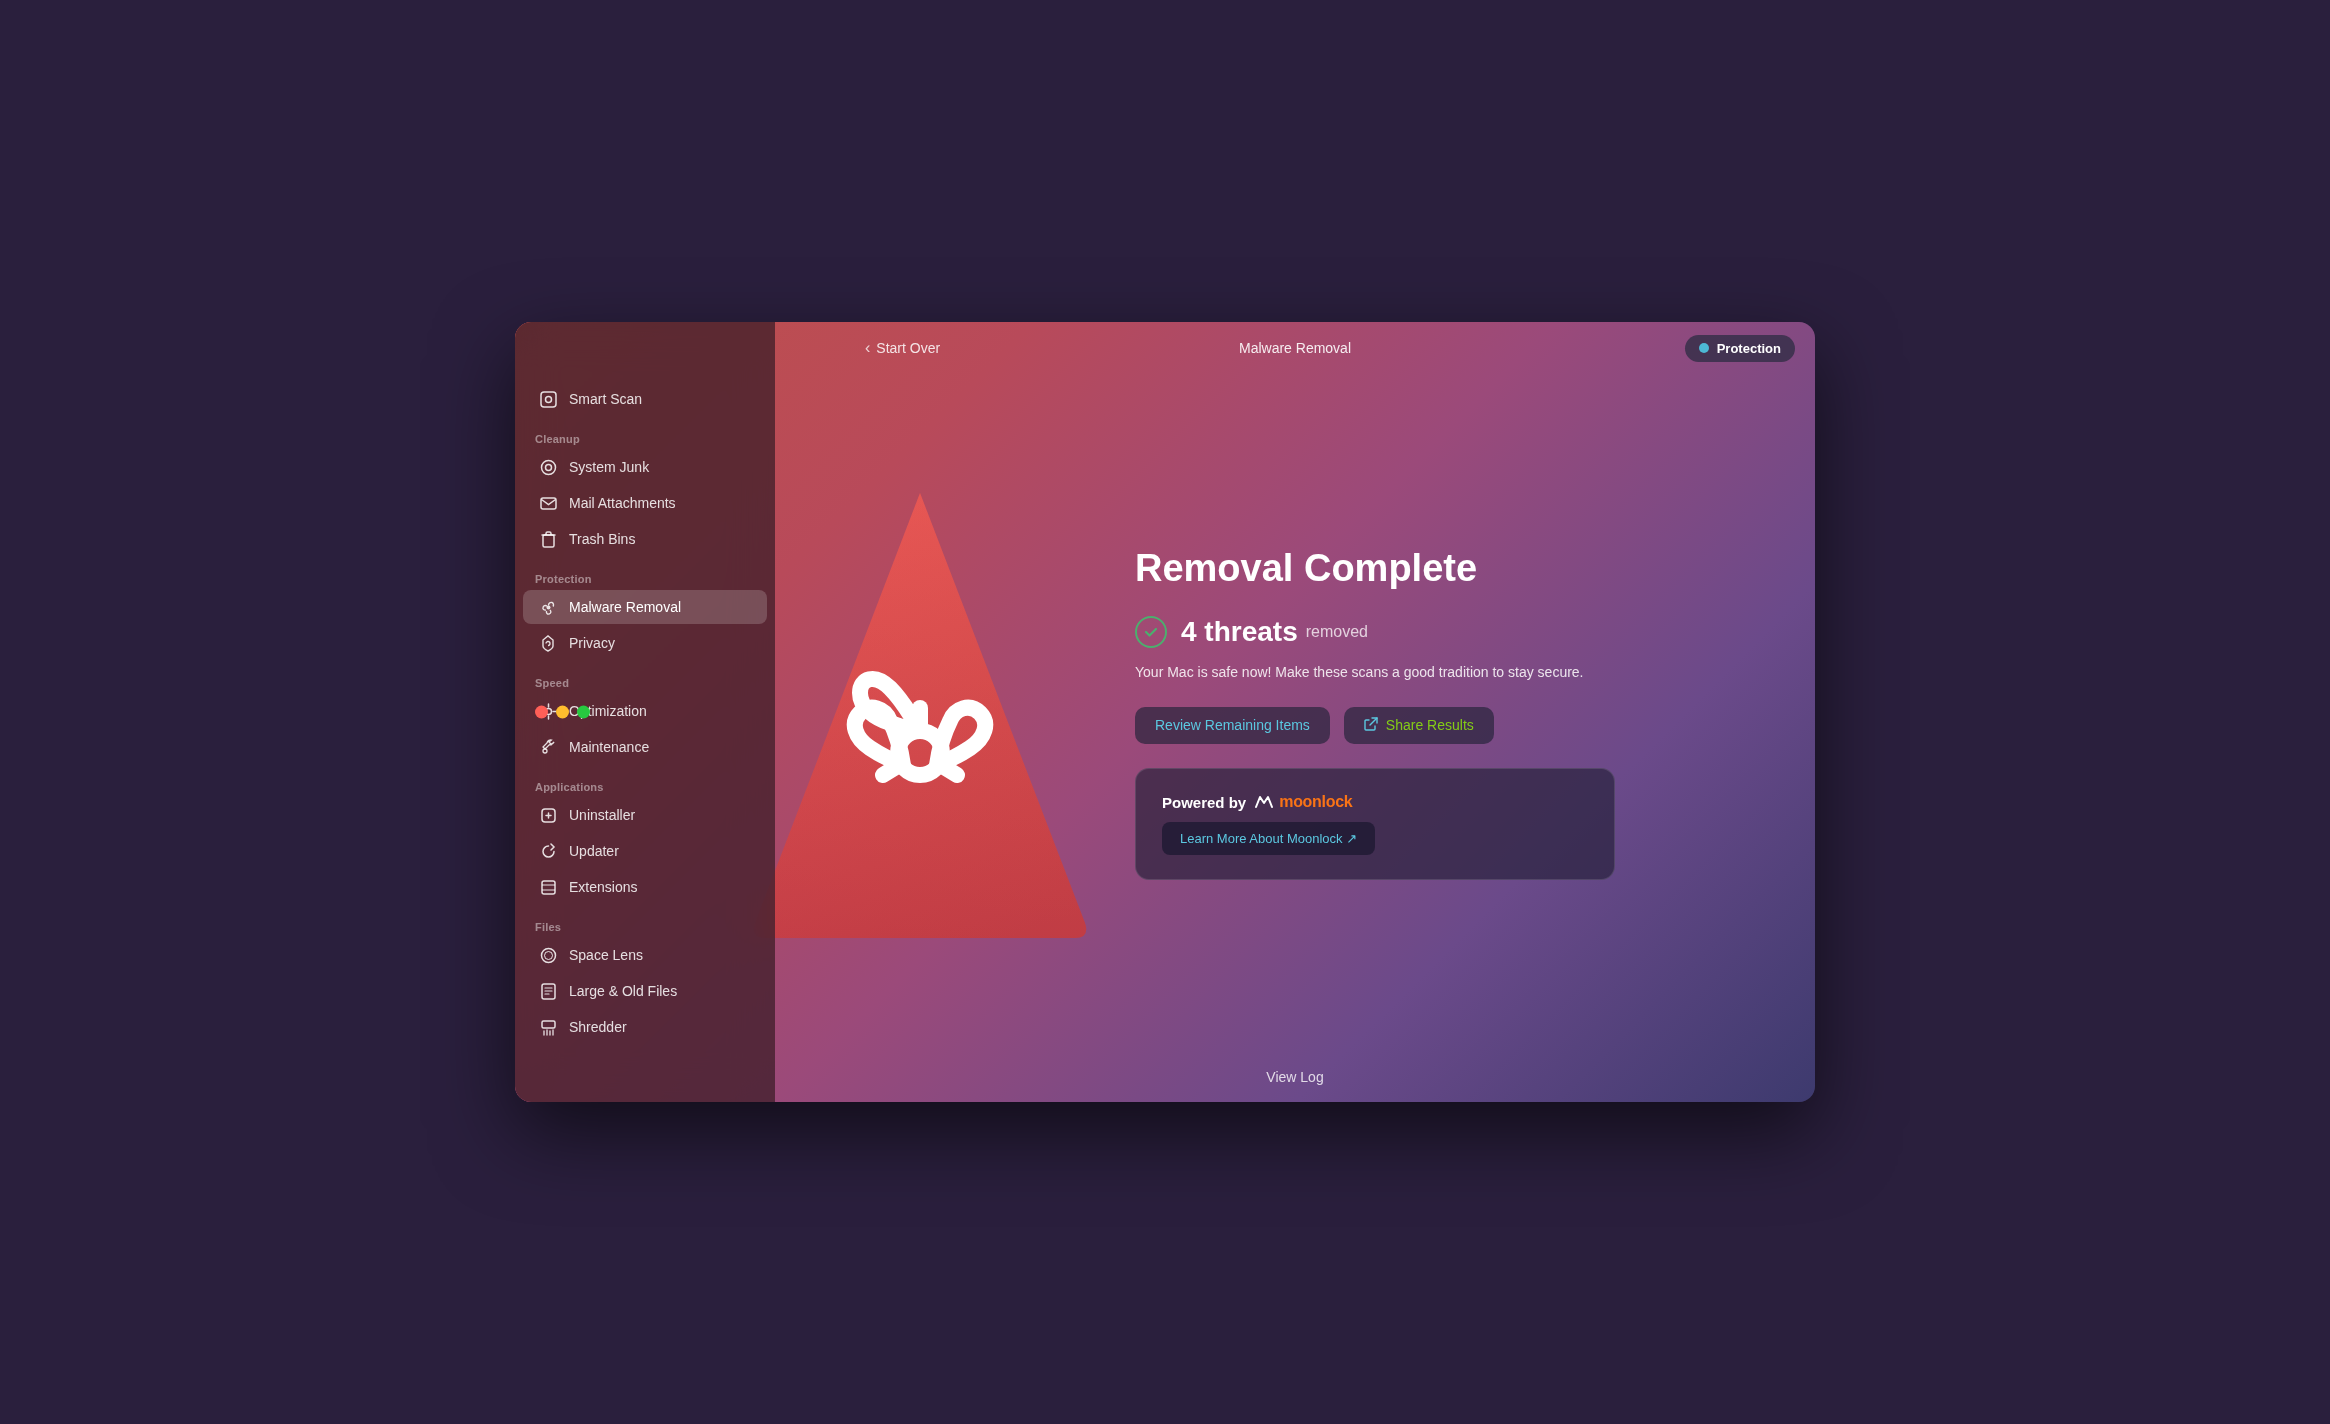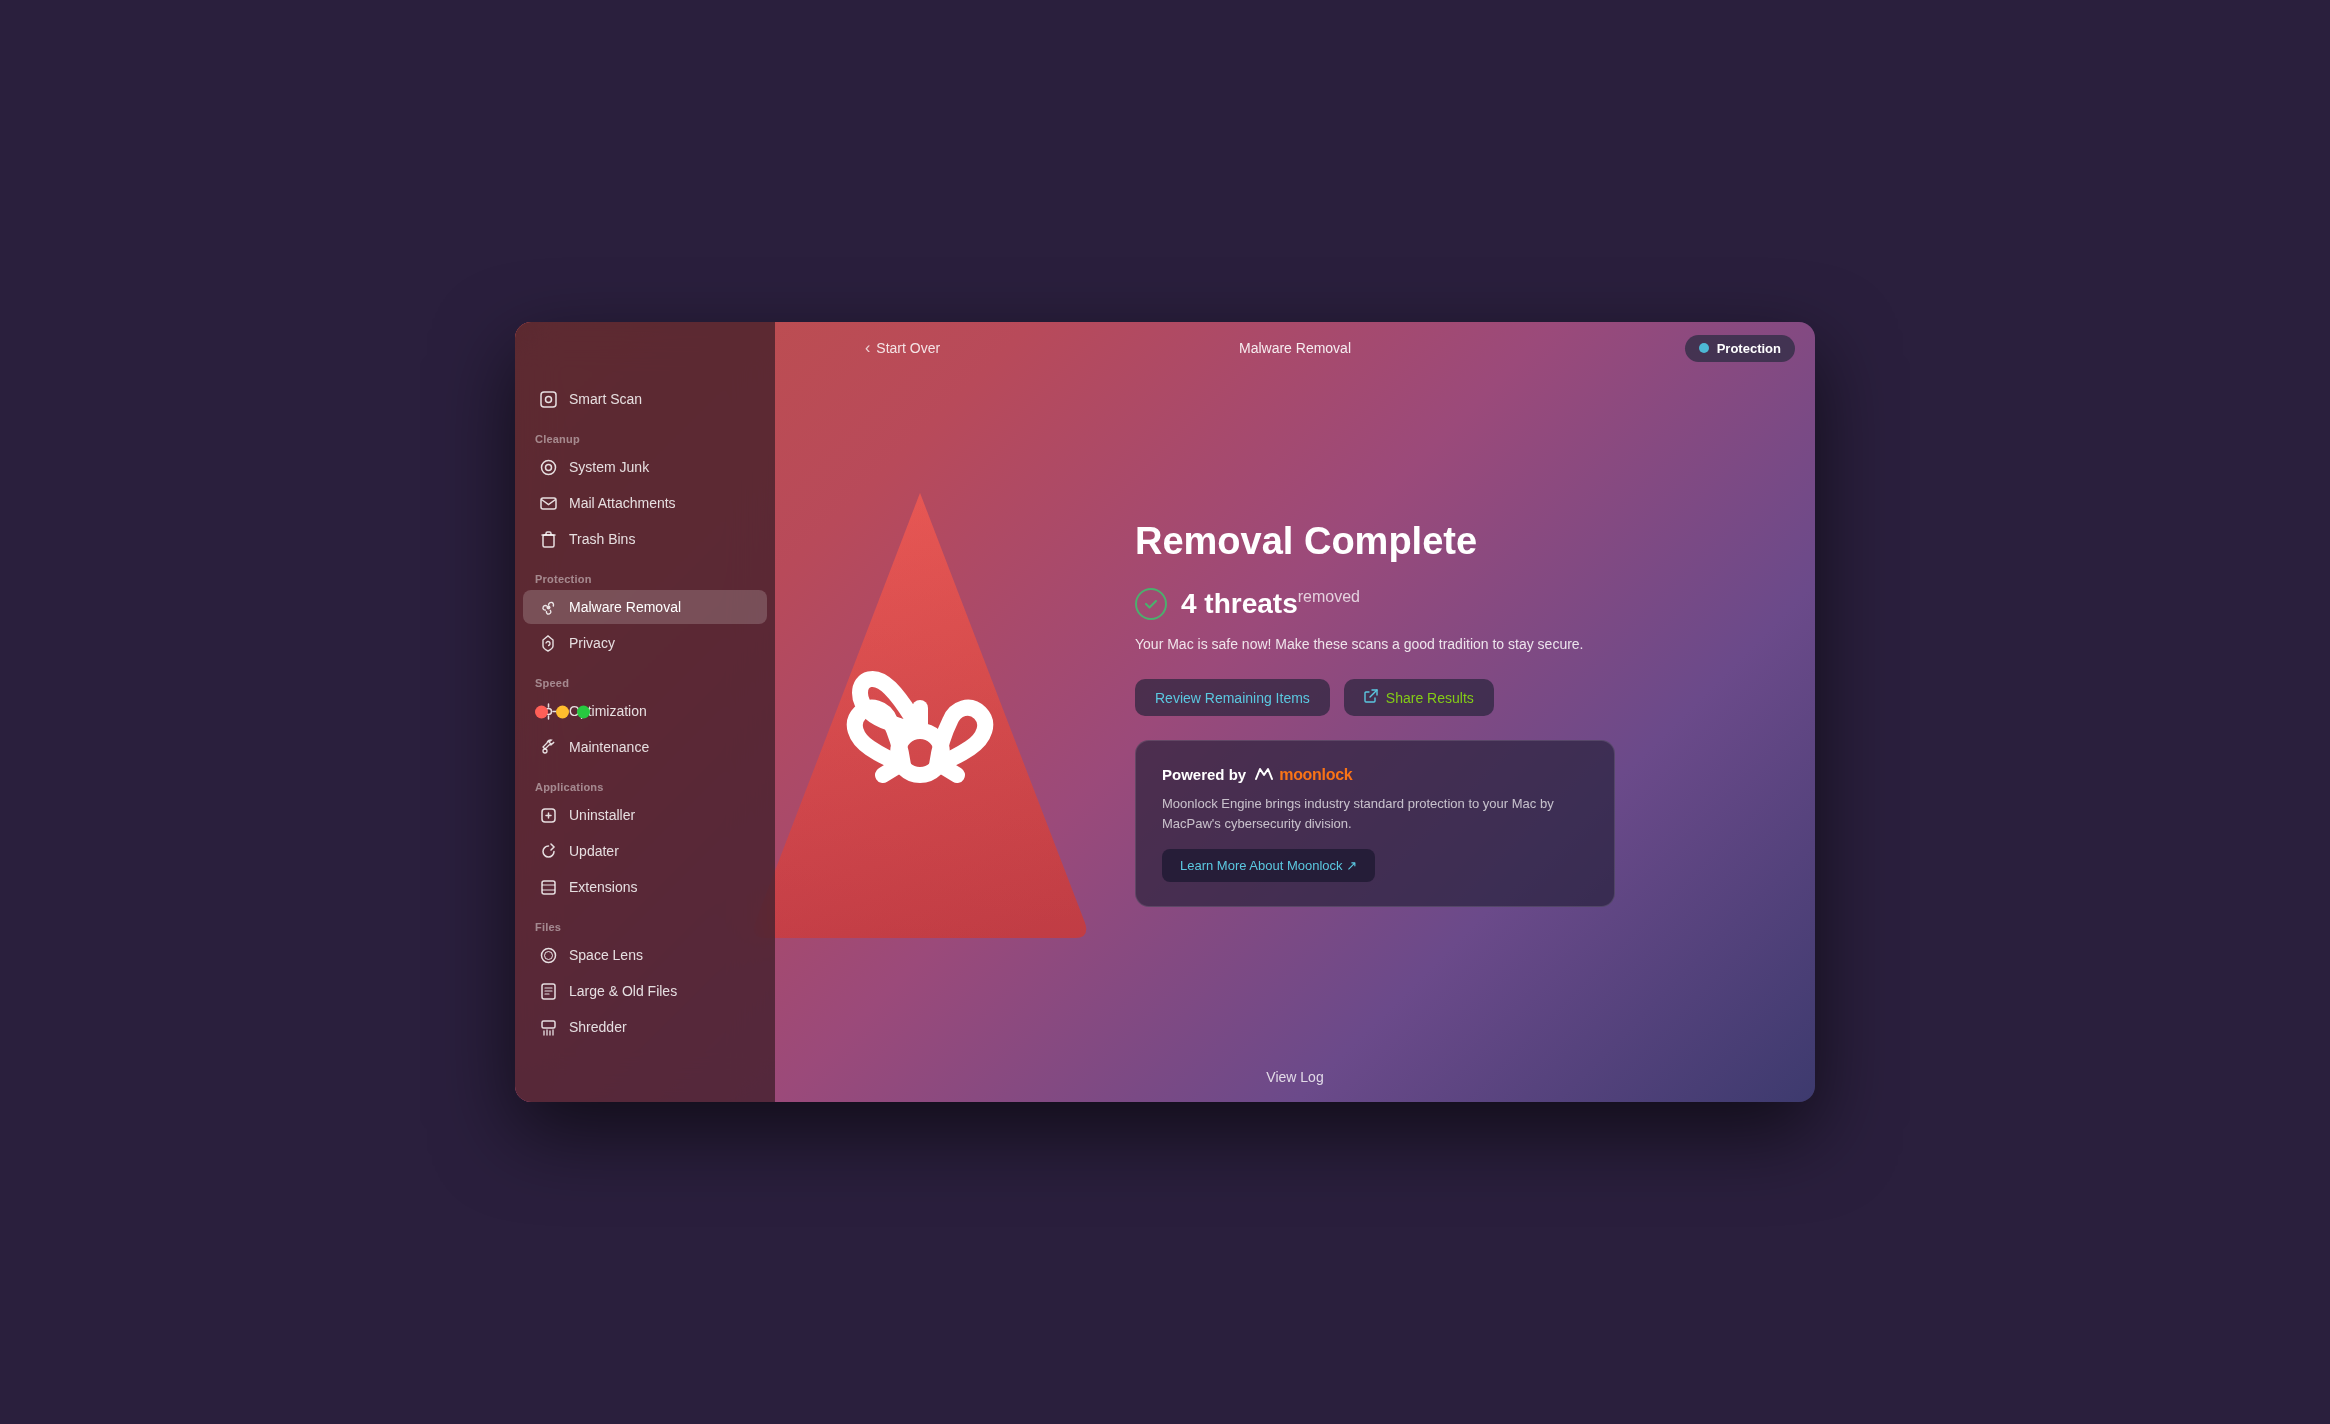--- a/index.html
+++ b/index.html
@@ -219,21 +219,22 @@
       display: flex;
       align-items: center;
       justify-content: center;
       color: #4caf6e;
       font-size: 18px;
       flex-shrink: 0;
     }
 
     .threats-text {
       display: flex;
-      align-items: flex-start;
+      align-items: center;
+      gap: 8px;
     }
 
     .threats-count {
       font-size: 28px;
       font-weight: 700;
       color: #fff;
     }
 
     .threats-removed {
       font-size: 16px;
@@ -611,21 +612,20 @@
             <span class="moonlock-powered-text">Powered by</span>
             <div class="moonlock-logo">
               <span class="moonlock-logo-icon">
                 <svg width="20" height="16" viewBox="0 0 20 16" fill="none">
                   <path d="M2 14L6 4L10 10L14 4L18 14" stroke="white" stroke-width="2" stroke-linecap="round" stroke-linejoin="round" fill="none"></path>
                 </svg>
               </span>
               <span class="moonlock-logo-text">moonlock</span>
             </div>
           </div>
-          <p class="moonlock-desc">Moonlock Engine brings industry standard protection to your Mac by MacPaw's cybersecurity division.</p>
           <button class="btn-learn-more">Learn More About Moonlock ↗</button>
         </div>
       </div>
     </div>
 
     <div class="footer-bar">
       <button class="view-log-btn">View Log</button>
     </div>
   </div>
 </div>

